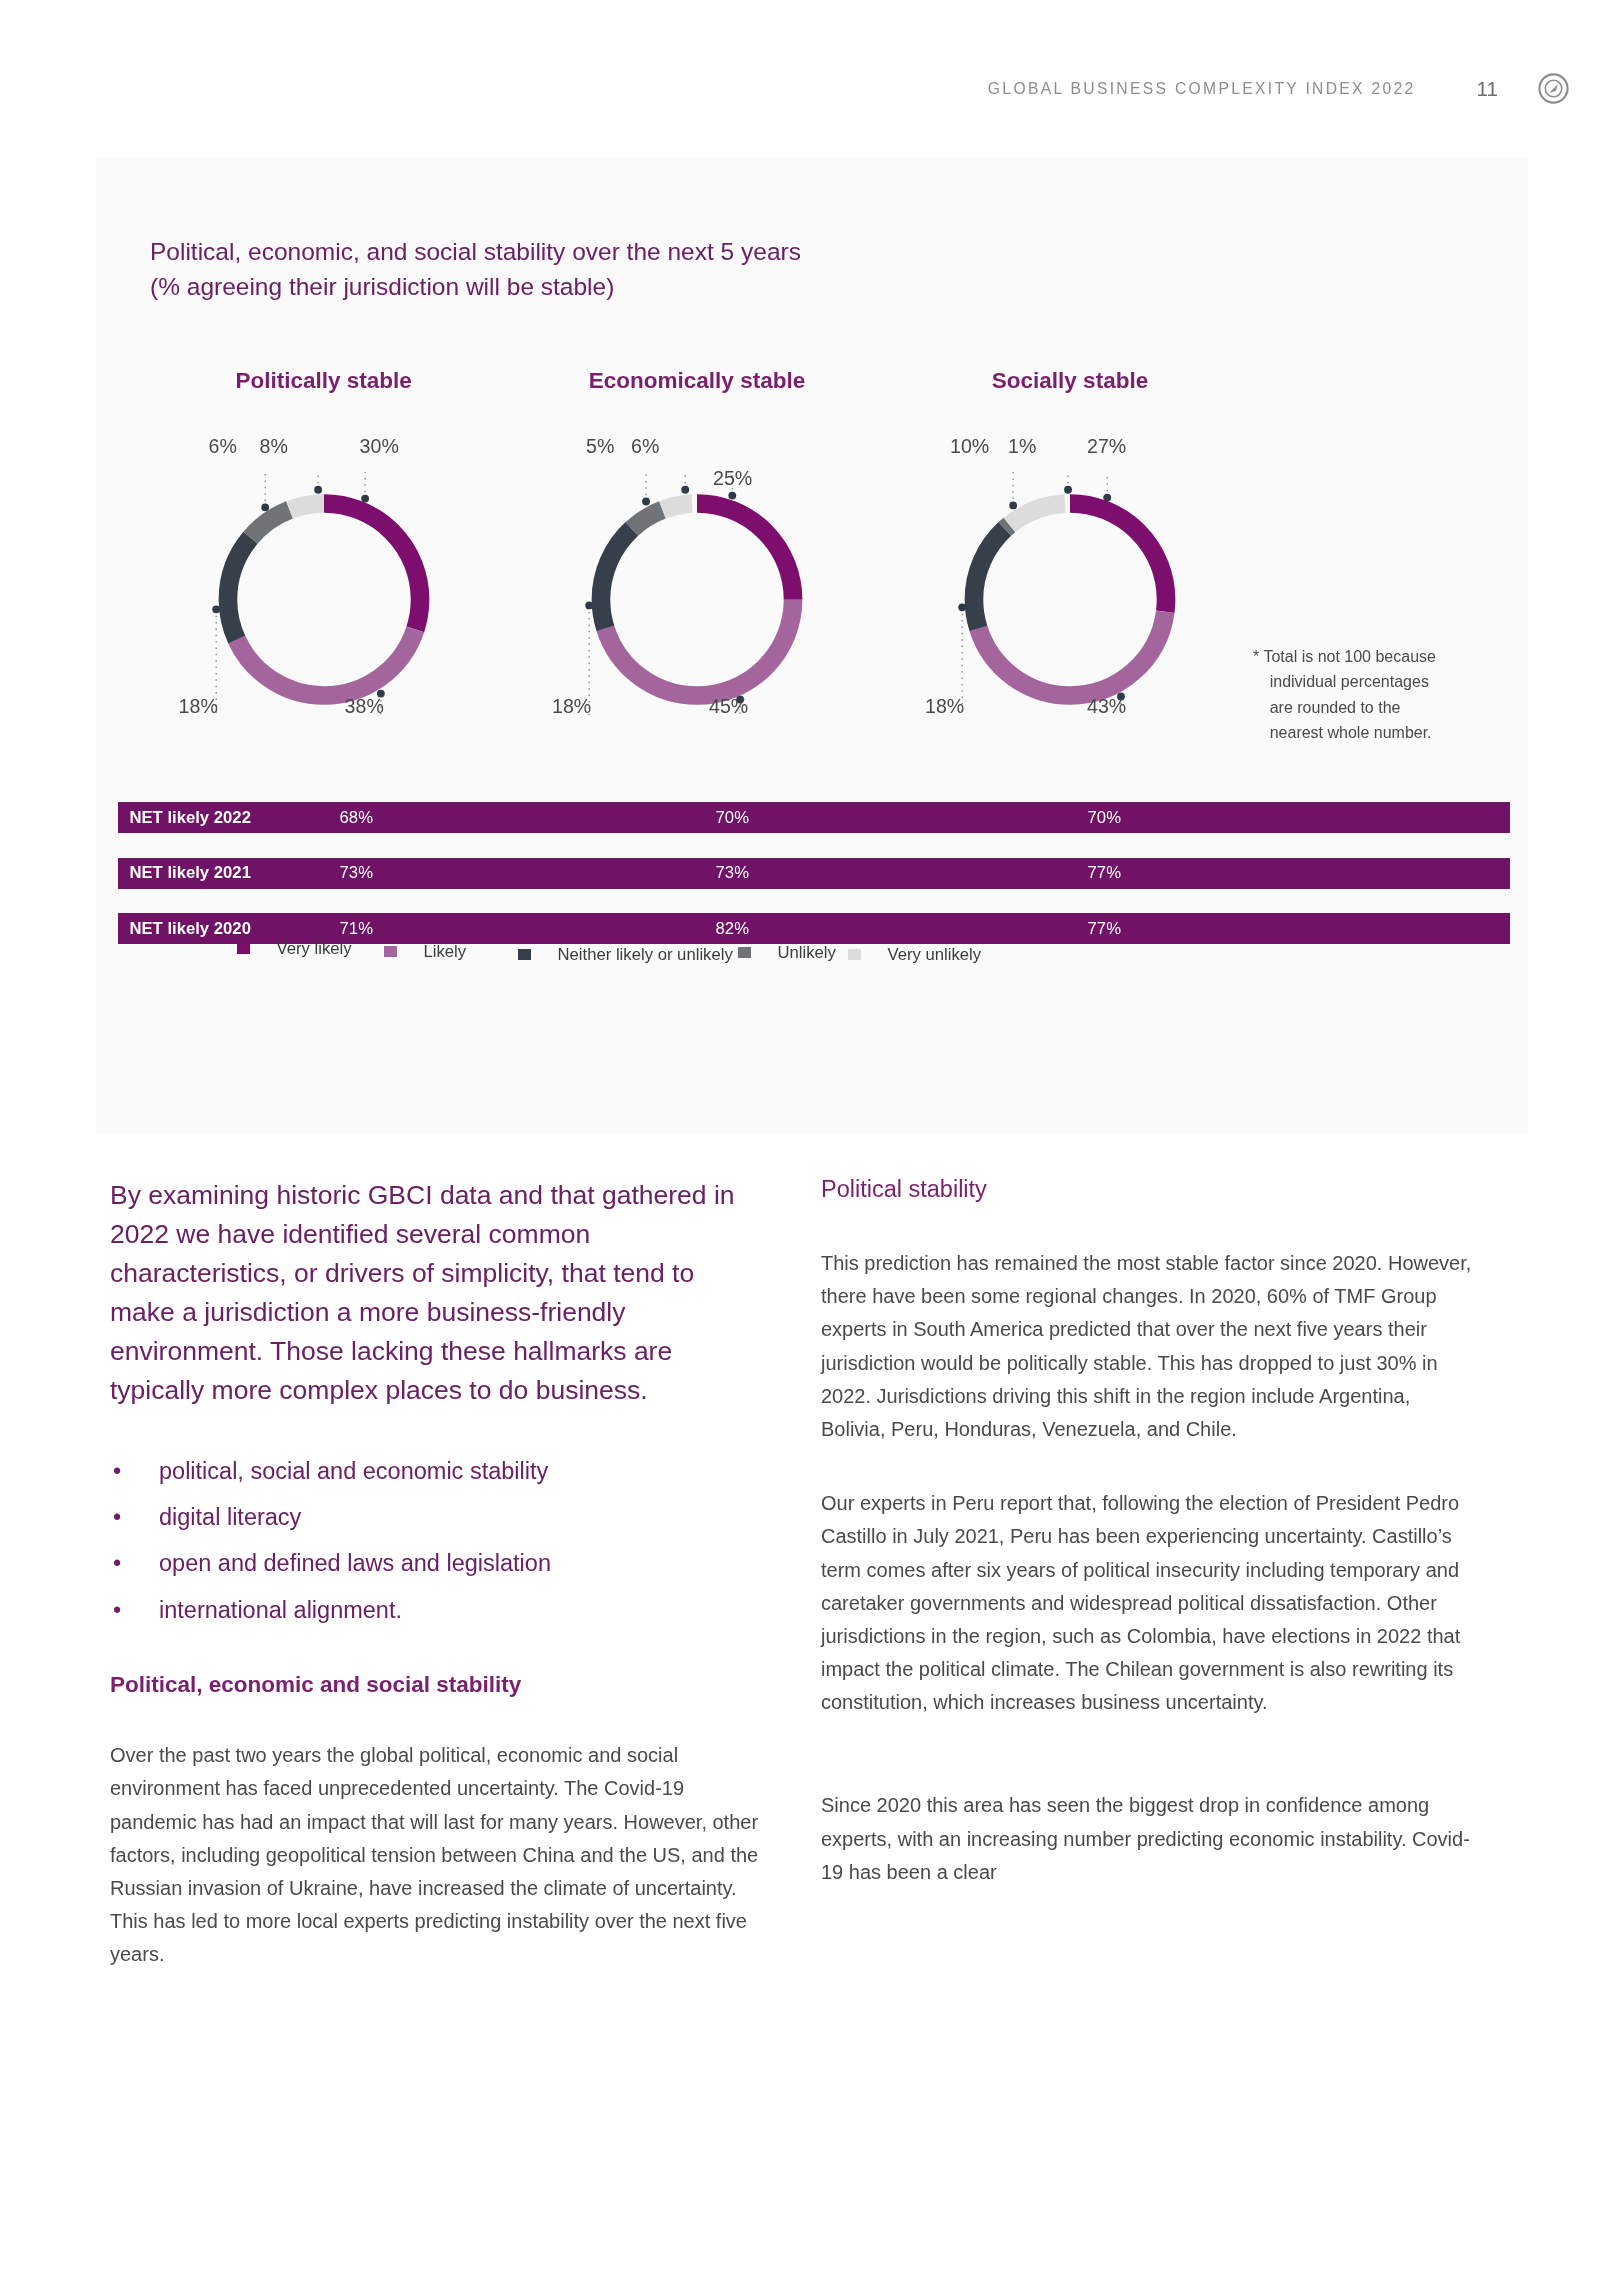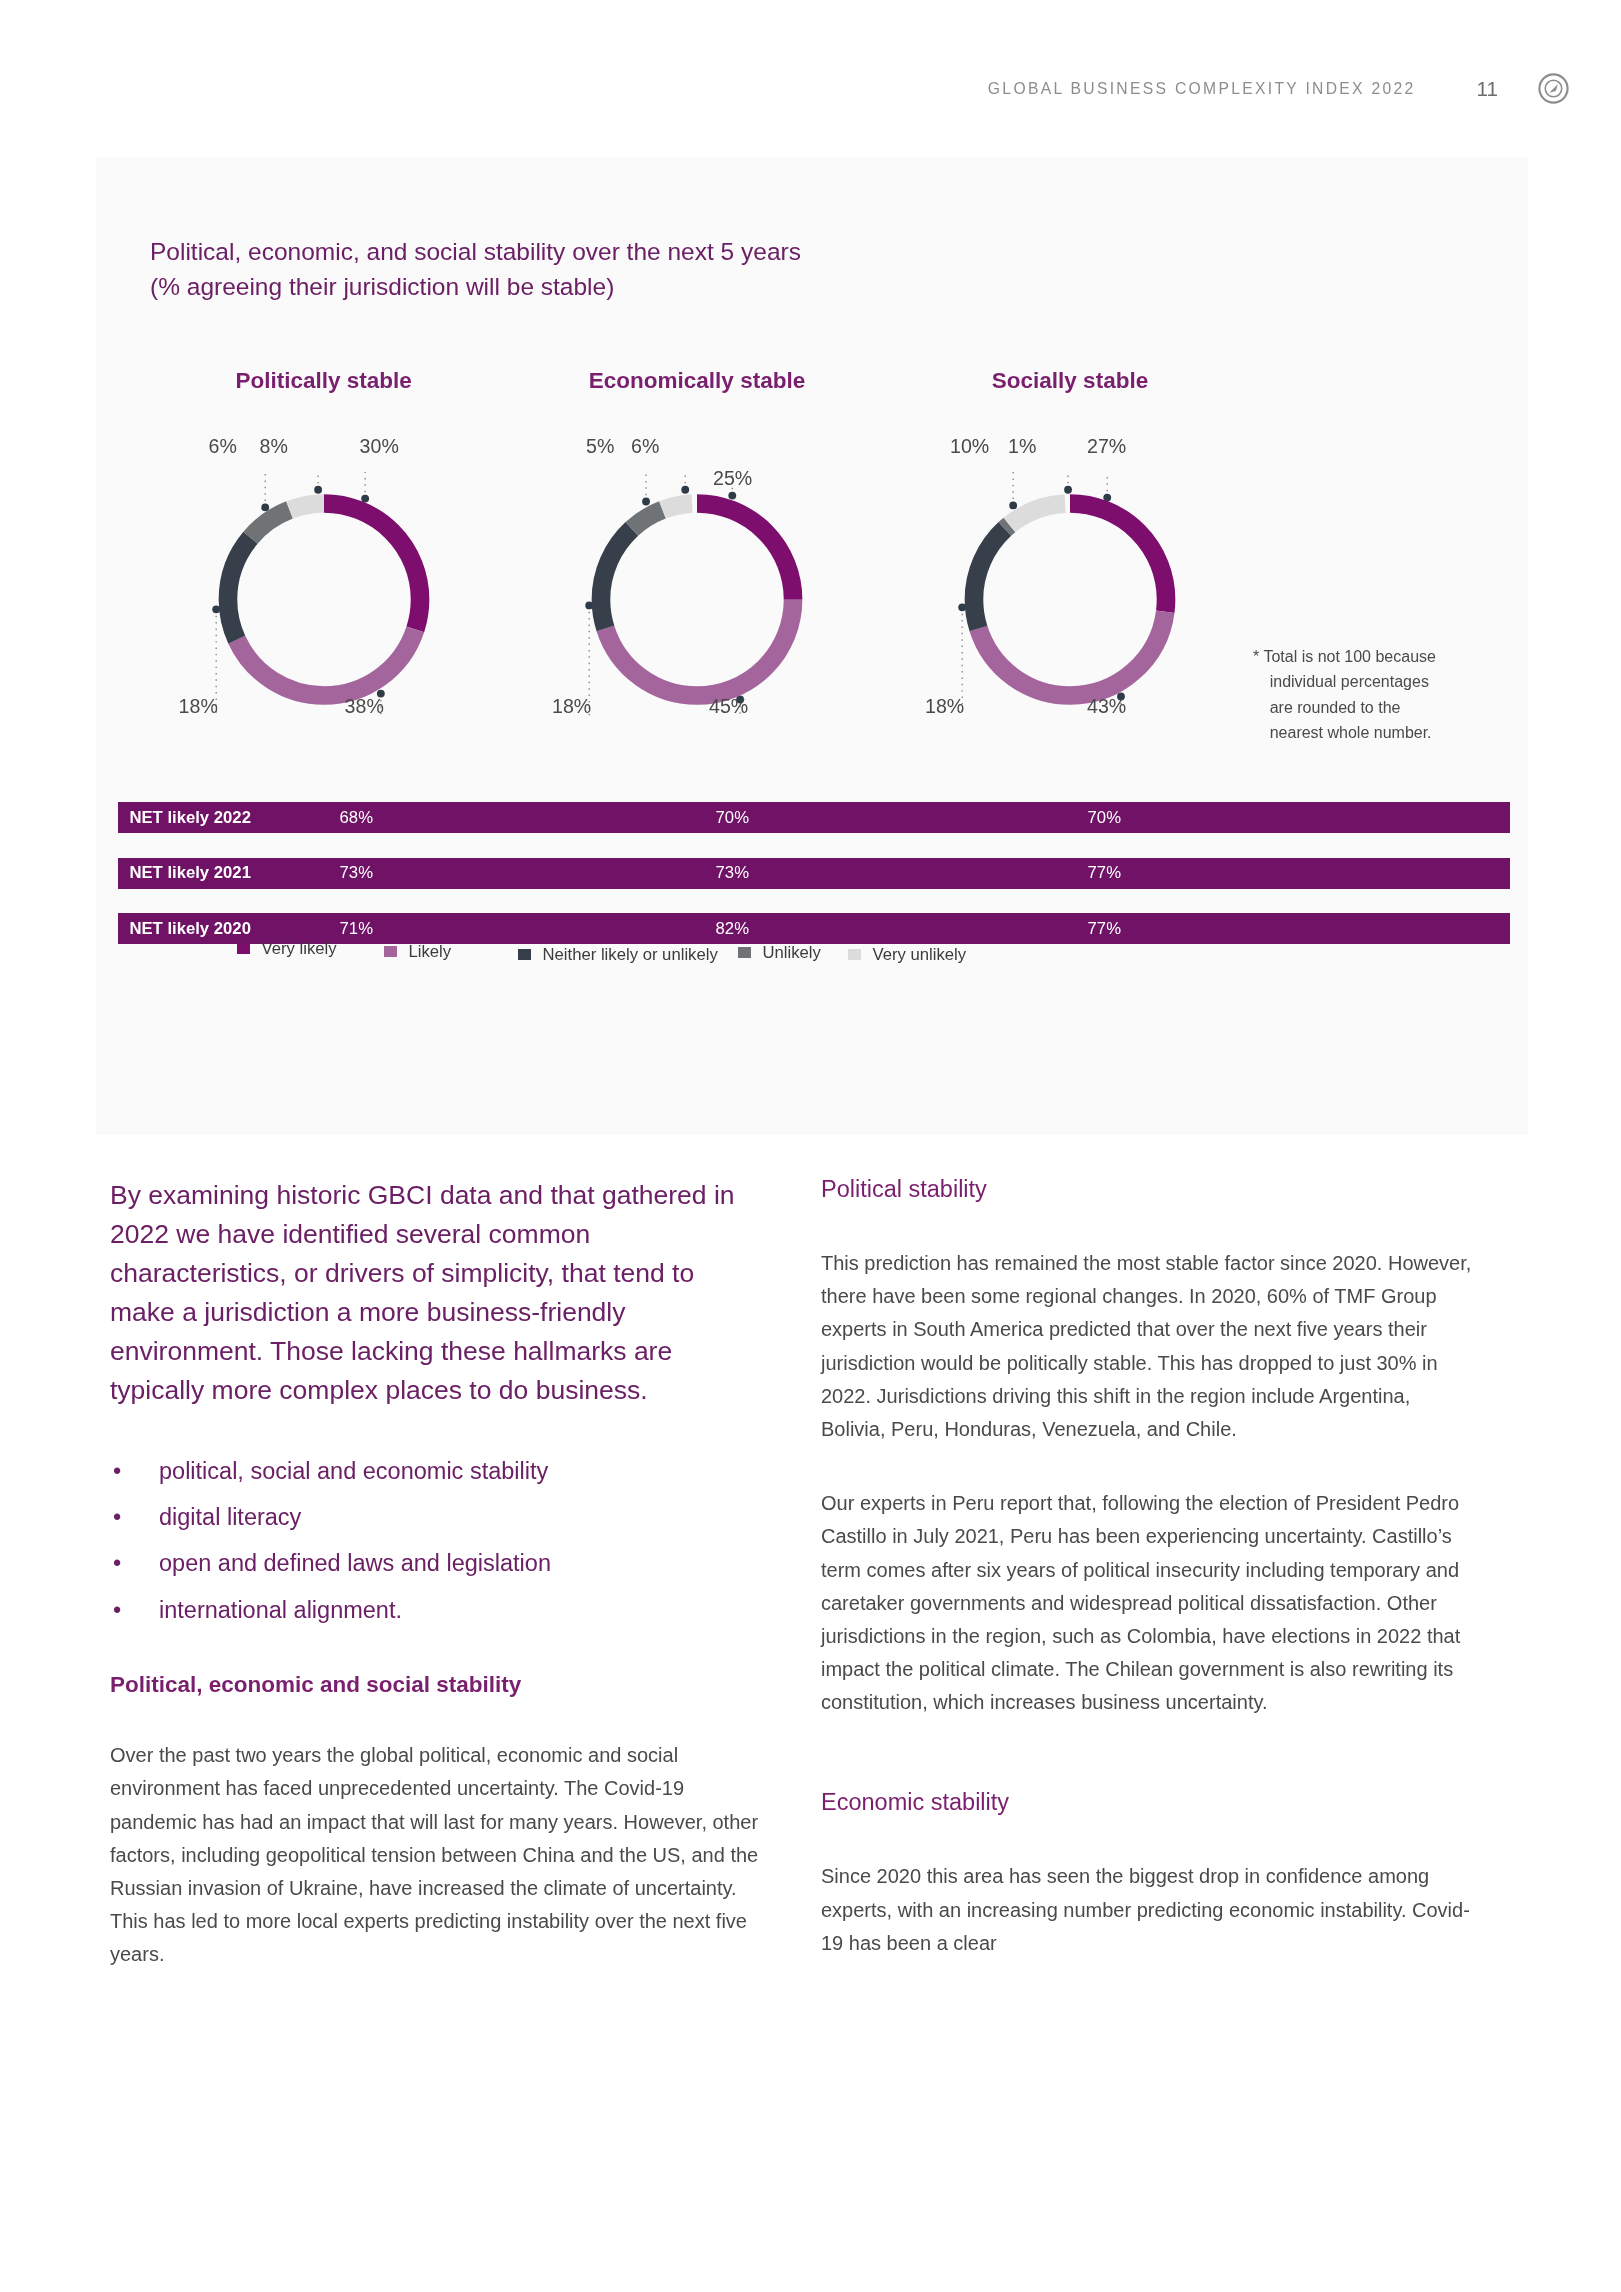--- a/index.html
+++ b/index.html
@@ -164,20 +164,21 @@
     left: 108px;
     top: 782px;
     width: 1274px;
     height: 29px;
   }
   .legend-item {
     position: absolute;
     display: flex;
     align-items: center;
     white-space: nowrap;
+    gap: 15px;
   }
   .legend-swatch {
     width: 12.7px;
     height: 10.8px;
     margin-right: 11.8px;
     display: inline-block;
     flex: none;
   }
   .legend-label {
     font-size: 16.7px;
@@ -470,18 +471,17 @@
 
     <p class="bold-head">Political, economic and social stability</p>
     <p class="body">Over the past two years the global political, economic and social environment has faced unprecedented uncertainty. The Covid-19 pandemic has had an impact that will last for many years. However, other factors, including geopolitical tension between China and the US, and the Russian invasion of Ukraine, have increased the climate of uncertainty. This has led to more local experts predicting instability over the next five years.</p>
   </div>
 
   <div class="col col-right">
     <p class="sec-head">Political stability</p>
     <p class="body">This prediction has remained the most stable factor since 2020. However, there have been some regional changes. In 2020, 60% of TMF Group experts in South America predicted that over the next five years their jurisdiction would be politically stable. This has dropped to just 30% in 2022. Jurisdictions driving this shift in the region include Argentina, Bolivia, Peru, Honduras, Venezuela, and Chile.</p>
     <p class="body">Our experts in Peru report that, following the election of President Pedro Castillo in July 2021, Peru has been experiencing uncertainty. Castillo’s term comes after six years of political insecurity including temporary and caretaker governments and widespread political dissatisfaction. Other jurisdictions in the region, such as Colombia, have elections in 2022 that impact the political climate. The Chilean government is also rewriting its constitution, which increases business uncertainty.</p>
     <div class="spacer-lg"></div>
-    <p class="sec-head">Economic stability</p>
     <p class="body">Since 2020 this area has seen the biggest drop in confidence among experts, with an increasing number predicting economic instability. Covid-19 has been a clear</p>
   </div>
 
 </div>
 
 
 </body></html>

